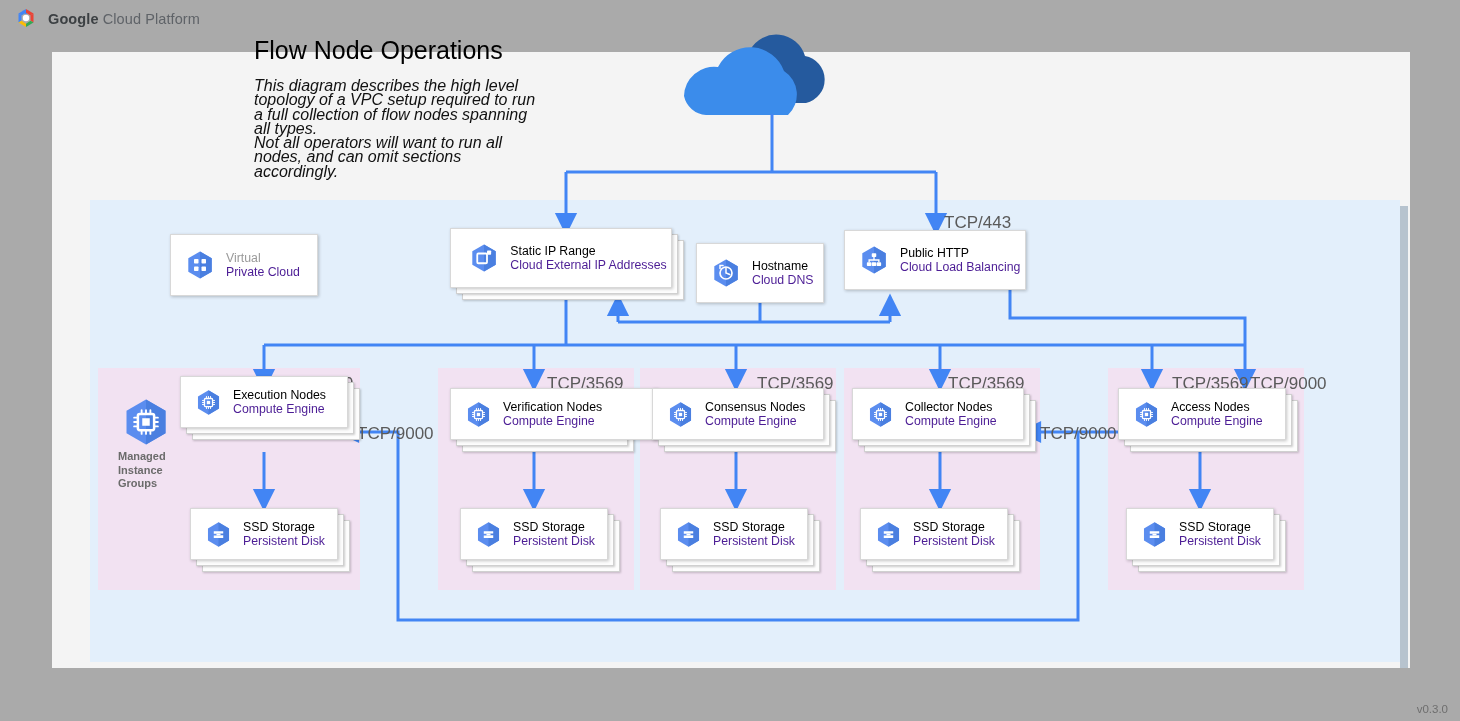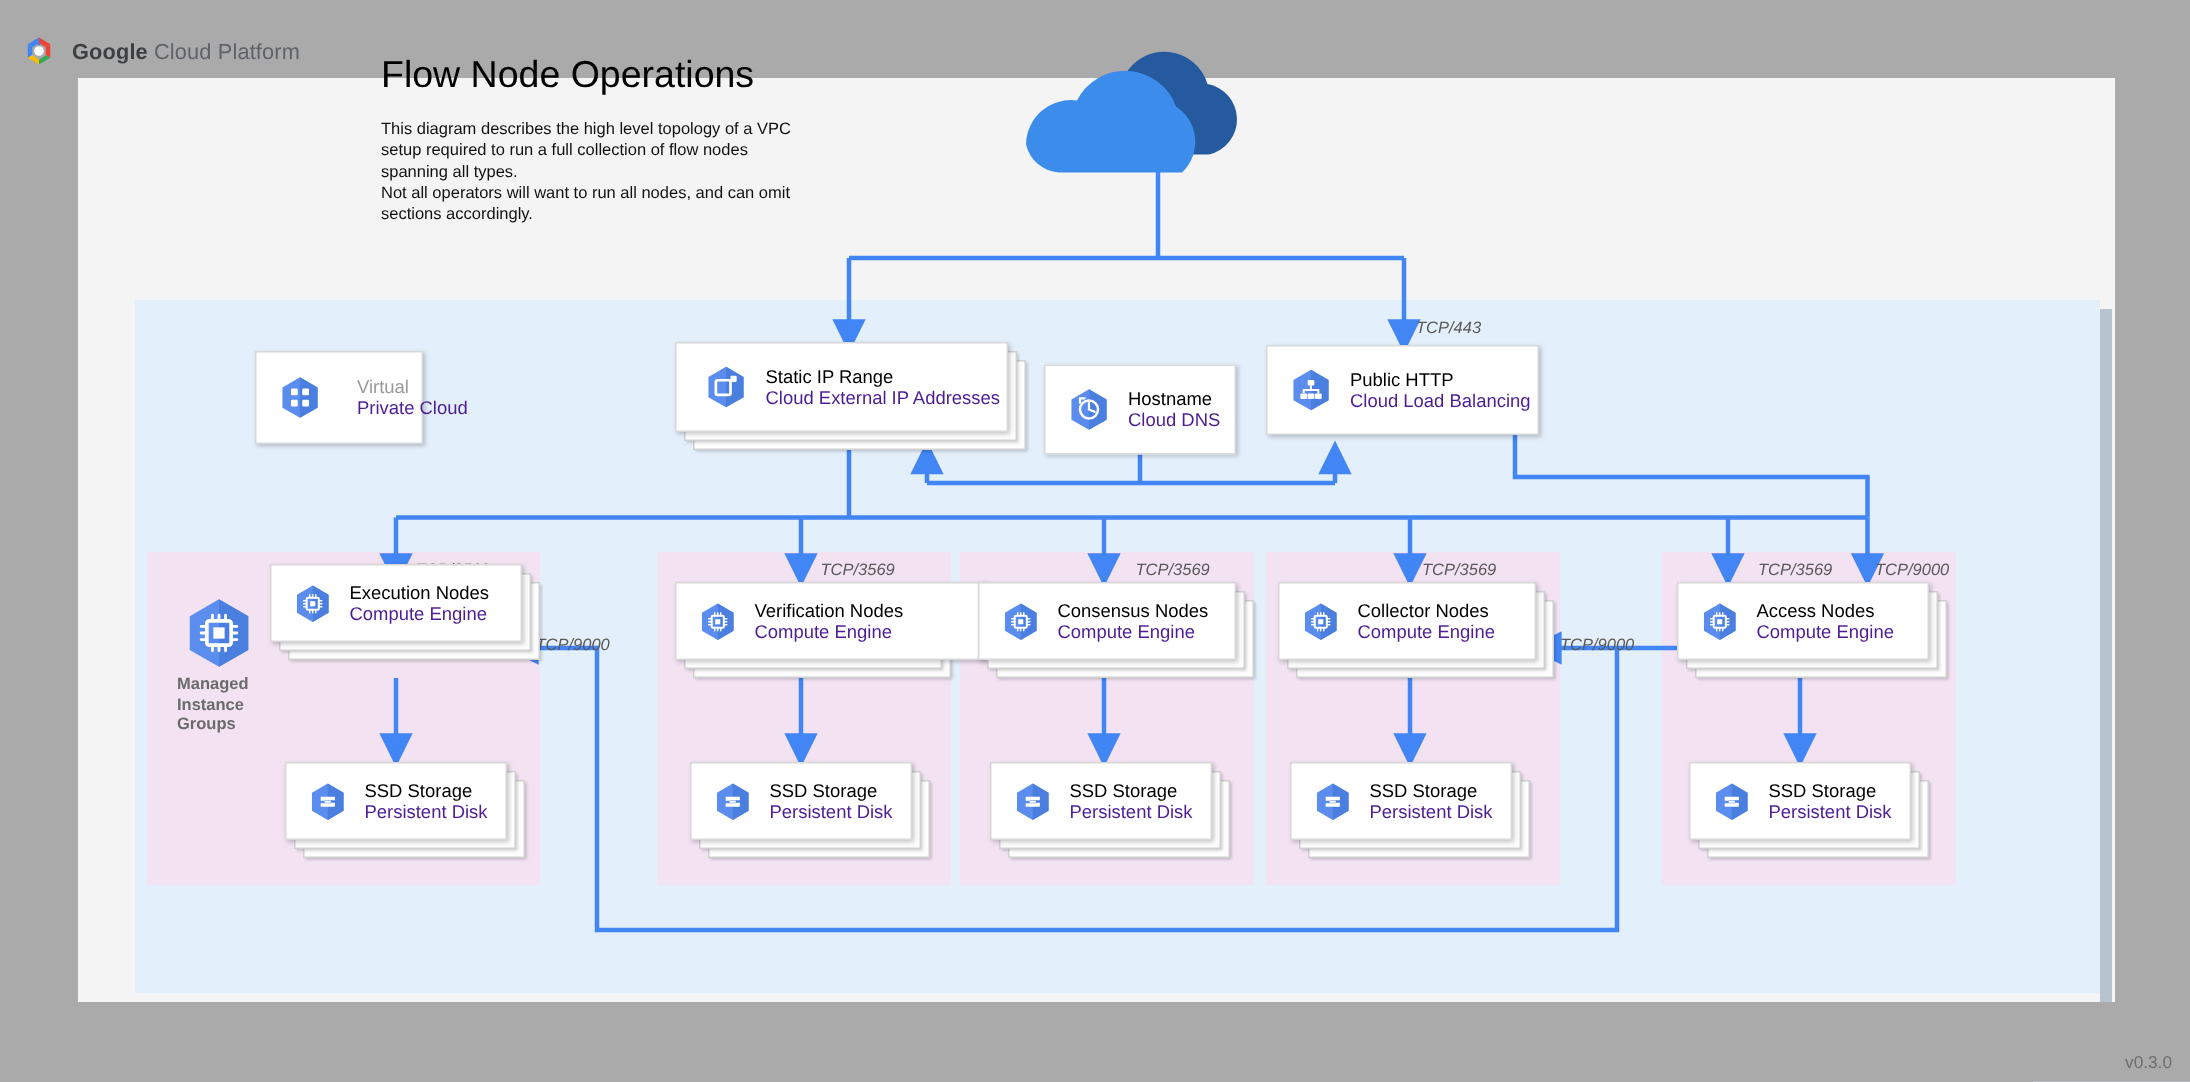--- a/index.html
+++ b/index.html
@@ -1,33 +1,33 @@
 <!DOCTYPE html>
 <html><head>
 <meta charset="utf-8">
 <style>
   html,body{margin:0;padding:0;background:#aaaaaa;}
   body{width:1460px;height:721px;position:relative;overflow:hidden;
        font-family:"Liberation Sans","DejaVu Sans",sans-serif;}
 
   
-  #gcp-header{position:absolute;left:0;top:0;width:1460px;height:36px;margin-top:16px;}
+  #gcp-header{position:absolute;left:0;top:0;width:1460px;height:36px;}
   #gcp-logo{position:absolute;left:14px;top:7px;width:24px;height:24px;}
   #gcp-wordmark{position:absolute;left:48px;top:11px;font-size:14.5px;color:#5f6368;
       letter-spacing:.1px;white-space:nowrap;}
   #gcp-wordmark b{color:#3c4043;font-weight:bold;}
 
   
   #white-panel{position:absolute;left:52px;top:52px;width:1358px;height:616px;background:#f4f4f4;}
   #vpc-region{position:absolute;left:90px;top:200px;width:1310px;height:462px;background:#e3effb;}
   #vpc-region-shadow{position:absolute;left:1400px;top:206px;width:8px;height:462px;background:#a3b3c2;opacity:.75;}
 
   
   #diagram-title{position:absolute;left:254px;top:36px;font-size:25px;font-weight:normal;color:#000;}
-  #diagram-desc{position:absolute;left:254px;top:79px;width:290px;font-size:11px;line-height:14.3px;color:#111;}
+  #diagram-desc{position:absolute;left:254px;top:79px;width:290px;font-size:16px;line-height:14.3px;color:#111;font-style:italic;}
 
   
   #cloud-icon{position:absolute;left:676px;top:18px;width:196px;height:102px;}
 
   
   #wires{position:absolute;left:0;top:0;width:1460px;height:721px;pointer-events:none;}
 
   
   .node{position:absolute;}
   .card{position:absolute;left:0;top:0;background:#ffffff;border:1px solid #d8d8d8;
@@ -45,21 +45,21 @@
 
   
   .group{position:absolute;background:#f2e2f2;}
 
   
   #mig-block{position:absolute;left:118px;top:397px;width:56px;text-align:left;}
   #mig-ico{width:50px;height:50px;margin:0 auto;display:block;}
   #mig-label{margin-top:3px;font-size:11px;line-height:13.5px;color:#6b6b6b;font-weight:bold;}
 
   
-  .port{position:absolute;font-size:11px;color:#5a5a5a;white-space:nowrap;font-style:italic;}
+  .port{position:absolute;font-size:17px;color:#5a5a5a;white-space:nowrap;}
 
   
   #version{position:absolute;right:12px;bottom:6px;font-size:11.5px;color:#6e6e6e;}
 </style>
 </head>
 <body>
 
 <div id="gcp-header">
   <svg id="gcp-logo" viewBox="0 0 48 48">
     <path d="M24 3 L40 12 L40 30 L24 39 L8 30 L8 12 Z" fill="none"></path>
@@ -144,21 +144,21 @@
 <div class="port" style="left:277px;top:374px;">TCP/3569</div>
 <div class="port" style="left:547px;top:374px;">TCP/3569</div>
 <div class="port" style="left:757px;top:374px;">TCP/3569</div>
 <div class="port" style="left:948px;top:374px;">TCP/3569</div>
 <div class="port" style="left:1172px;top:374px;">TCP/3569</div>
 <div class="port" style="left:1250px;top:374px;">TCP/9000</div>
 <div class="port" style="left:357px;top:424px;">TCP/9000</div>
 <div class="port" style="left:1040px;top:424px;">TCP/9000</div>
 
 <div class="node" style="left:170px;top:234px;width:140px;height:62px;">
-  <div class="card" style="width:112px;height:62px;gap:12px;">
+  <div class="card" style="width:148px;height:62px;">
     <svg class="node-ico" viewBox="0 0 40 40">
       <path d="M20 2 L35.6 11 L35.6 29 L20 38 L4.4 29 L4.4 11 Z" fill="#5b8def"></path>
       <path d="M20 2 L35.6 11 L35.6 29 L20 38 Z" fill="#4a7fe0"></path>
       <g fill="#ffffff">
           <rect x="12" y="12" width="6" height="6" rx="1"></rect>
           <rect x="22" y="12" width="6" height="6" rx="1"></rect>
           <rect x="12" y="22" width="6" height="6" rx="1"></rect>
           <rect x="22" y="22" width="6" height="6" rx="1"></rect>
         </g>
     </svg>

